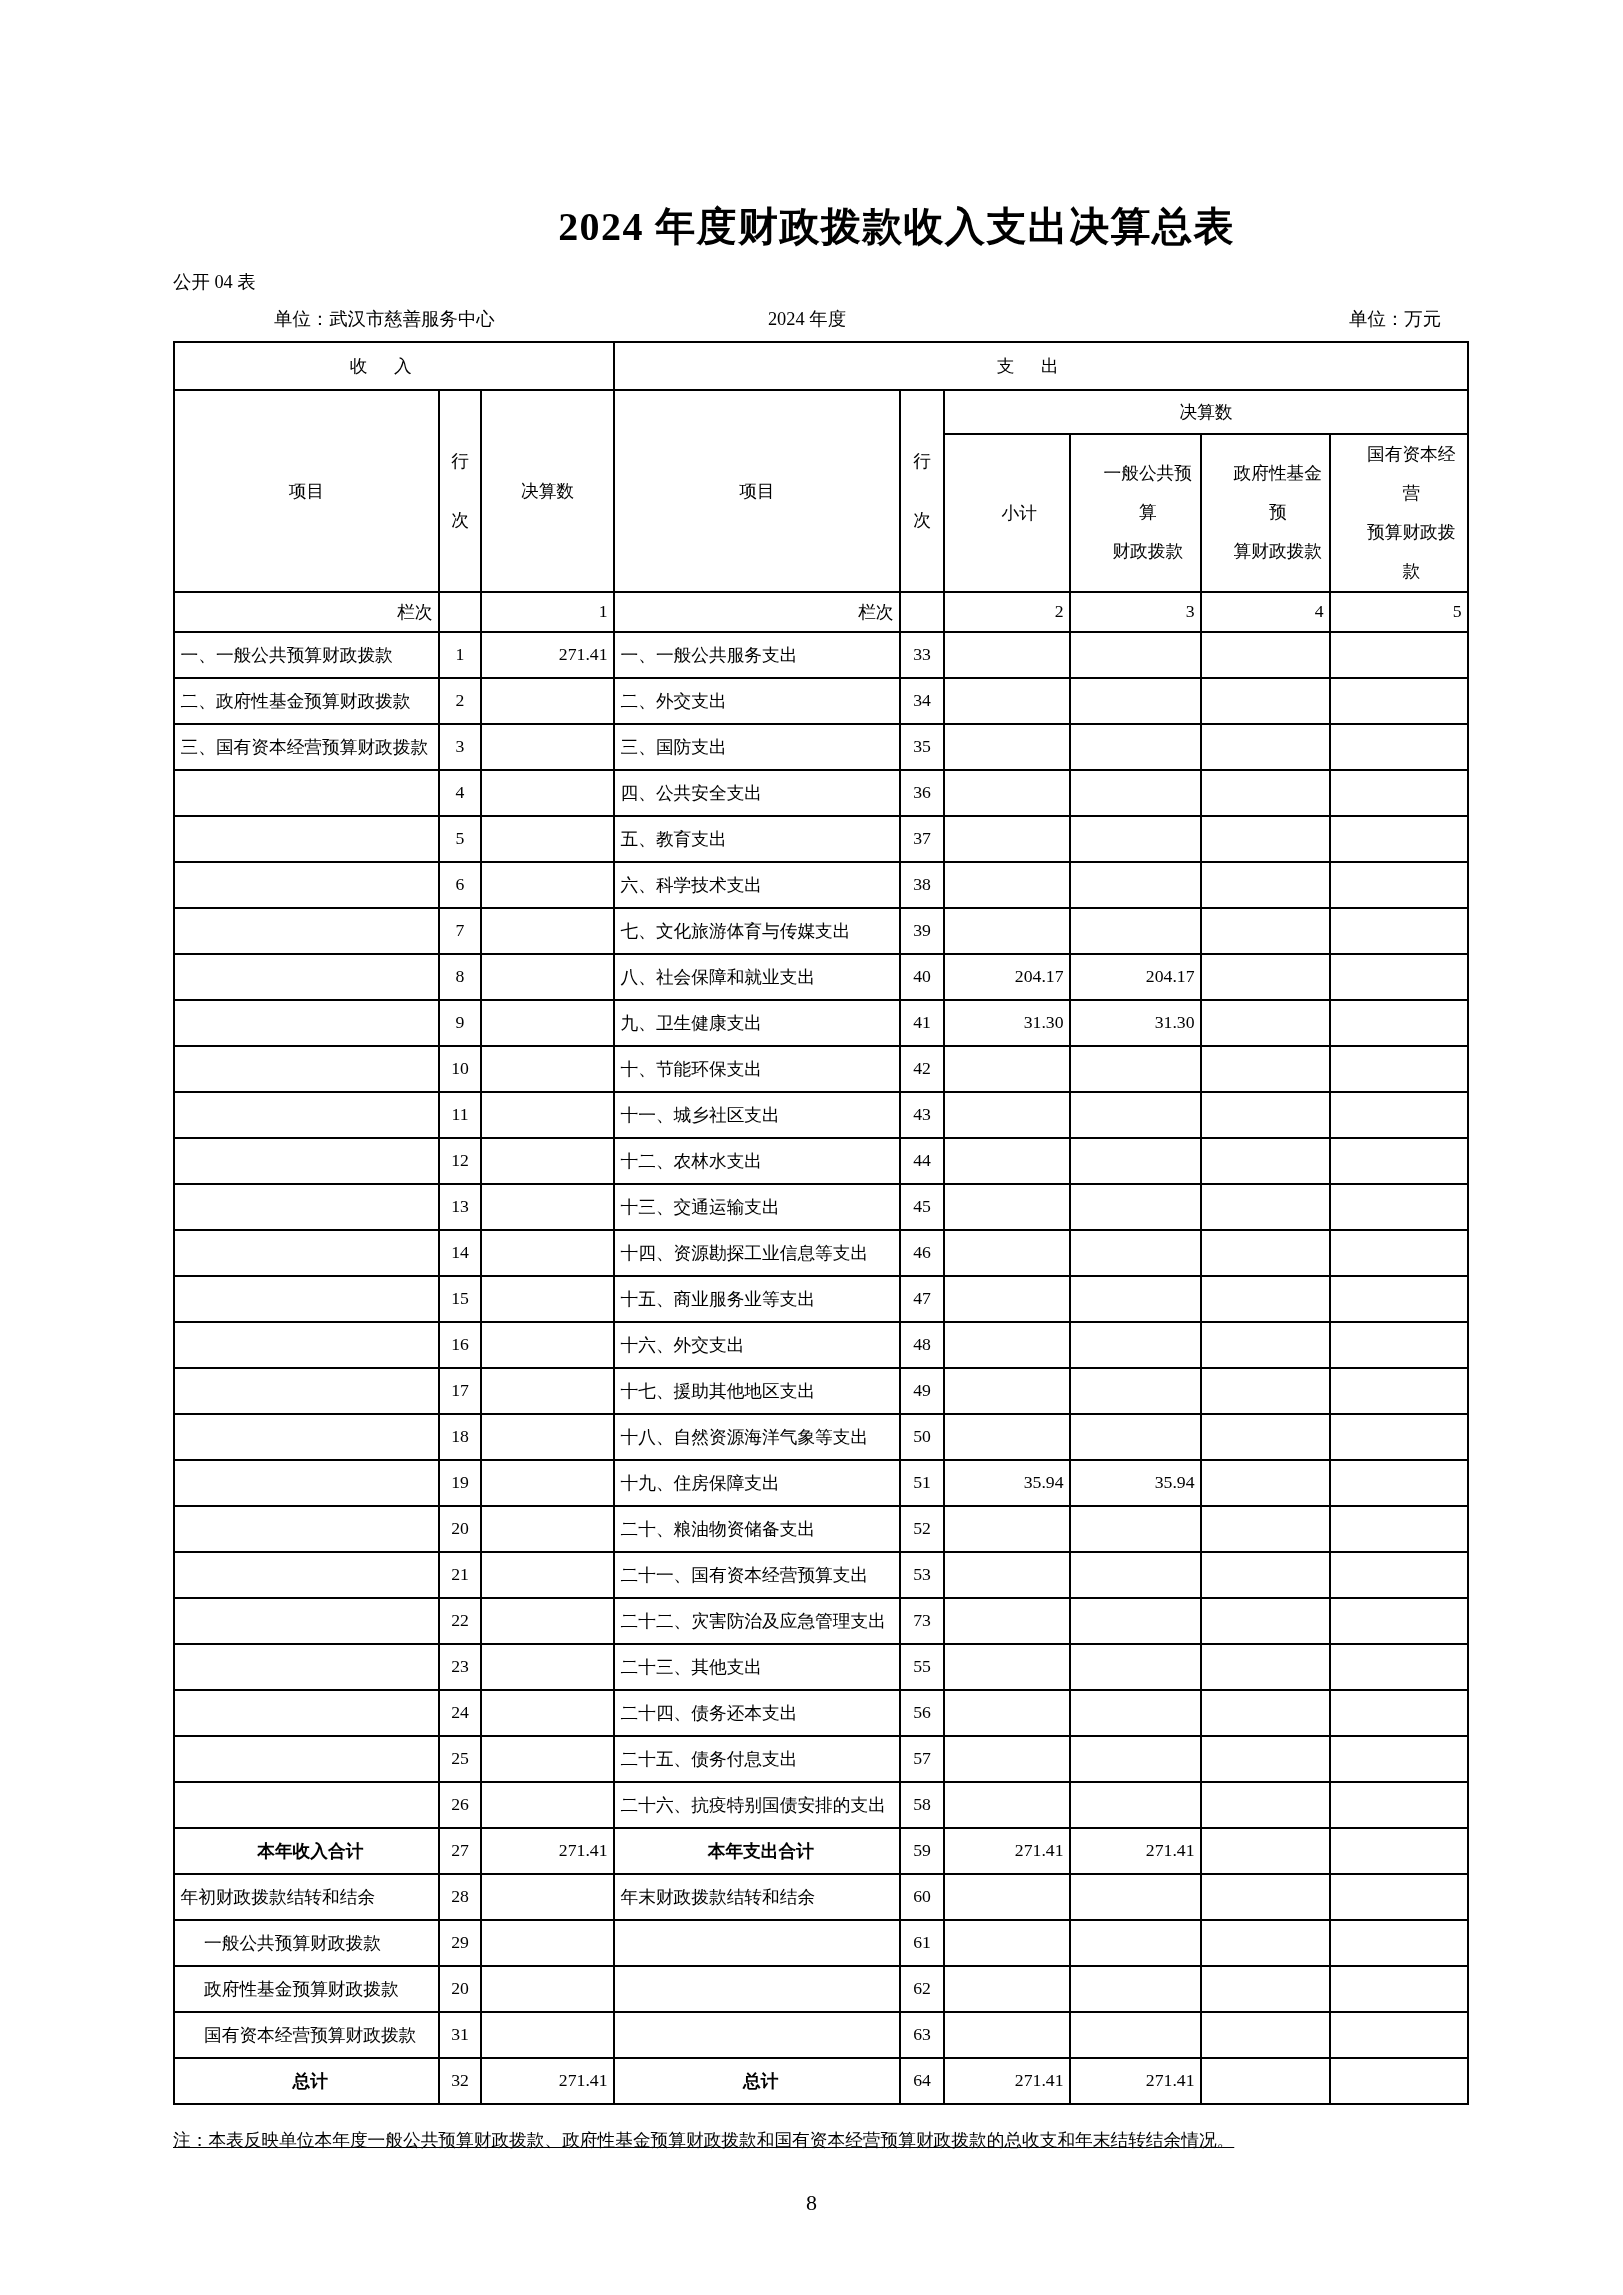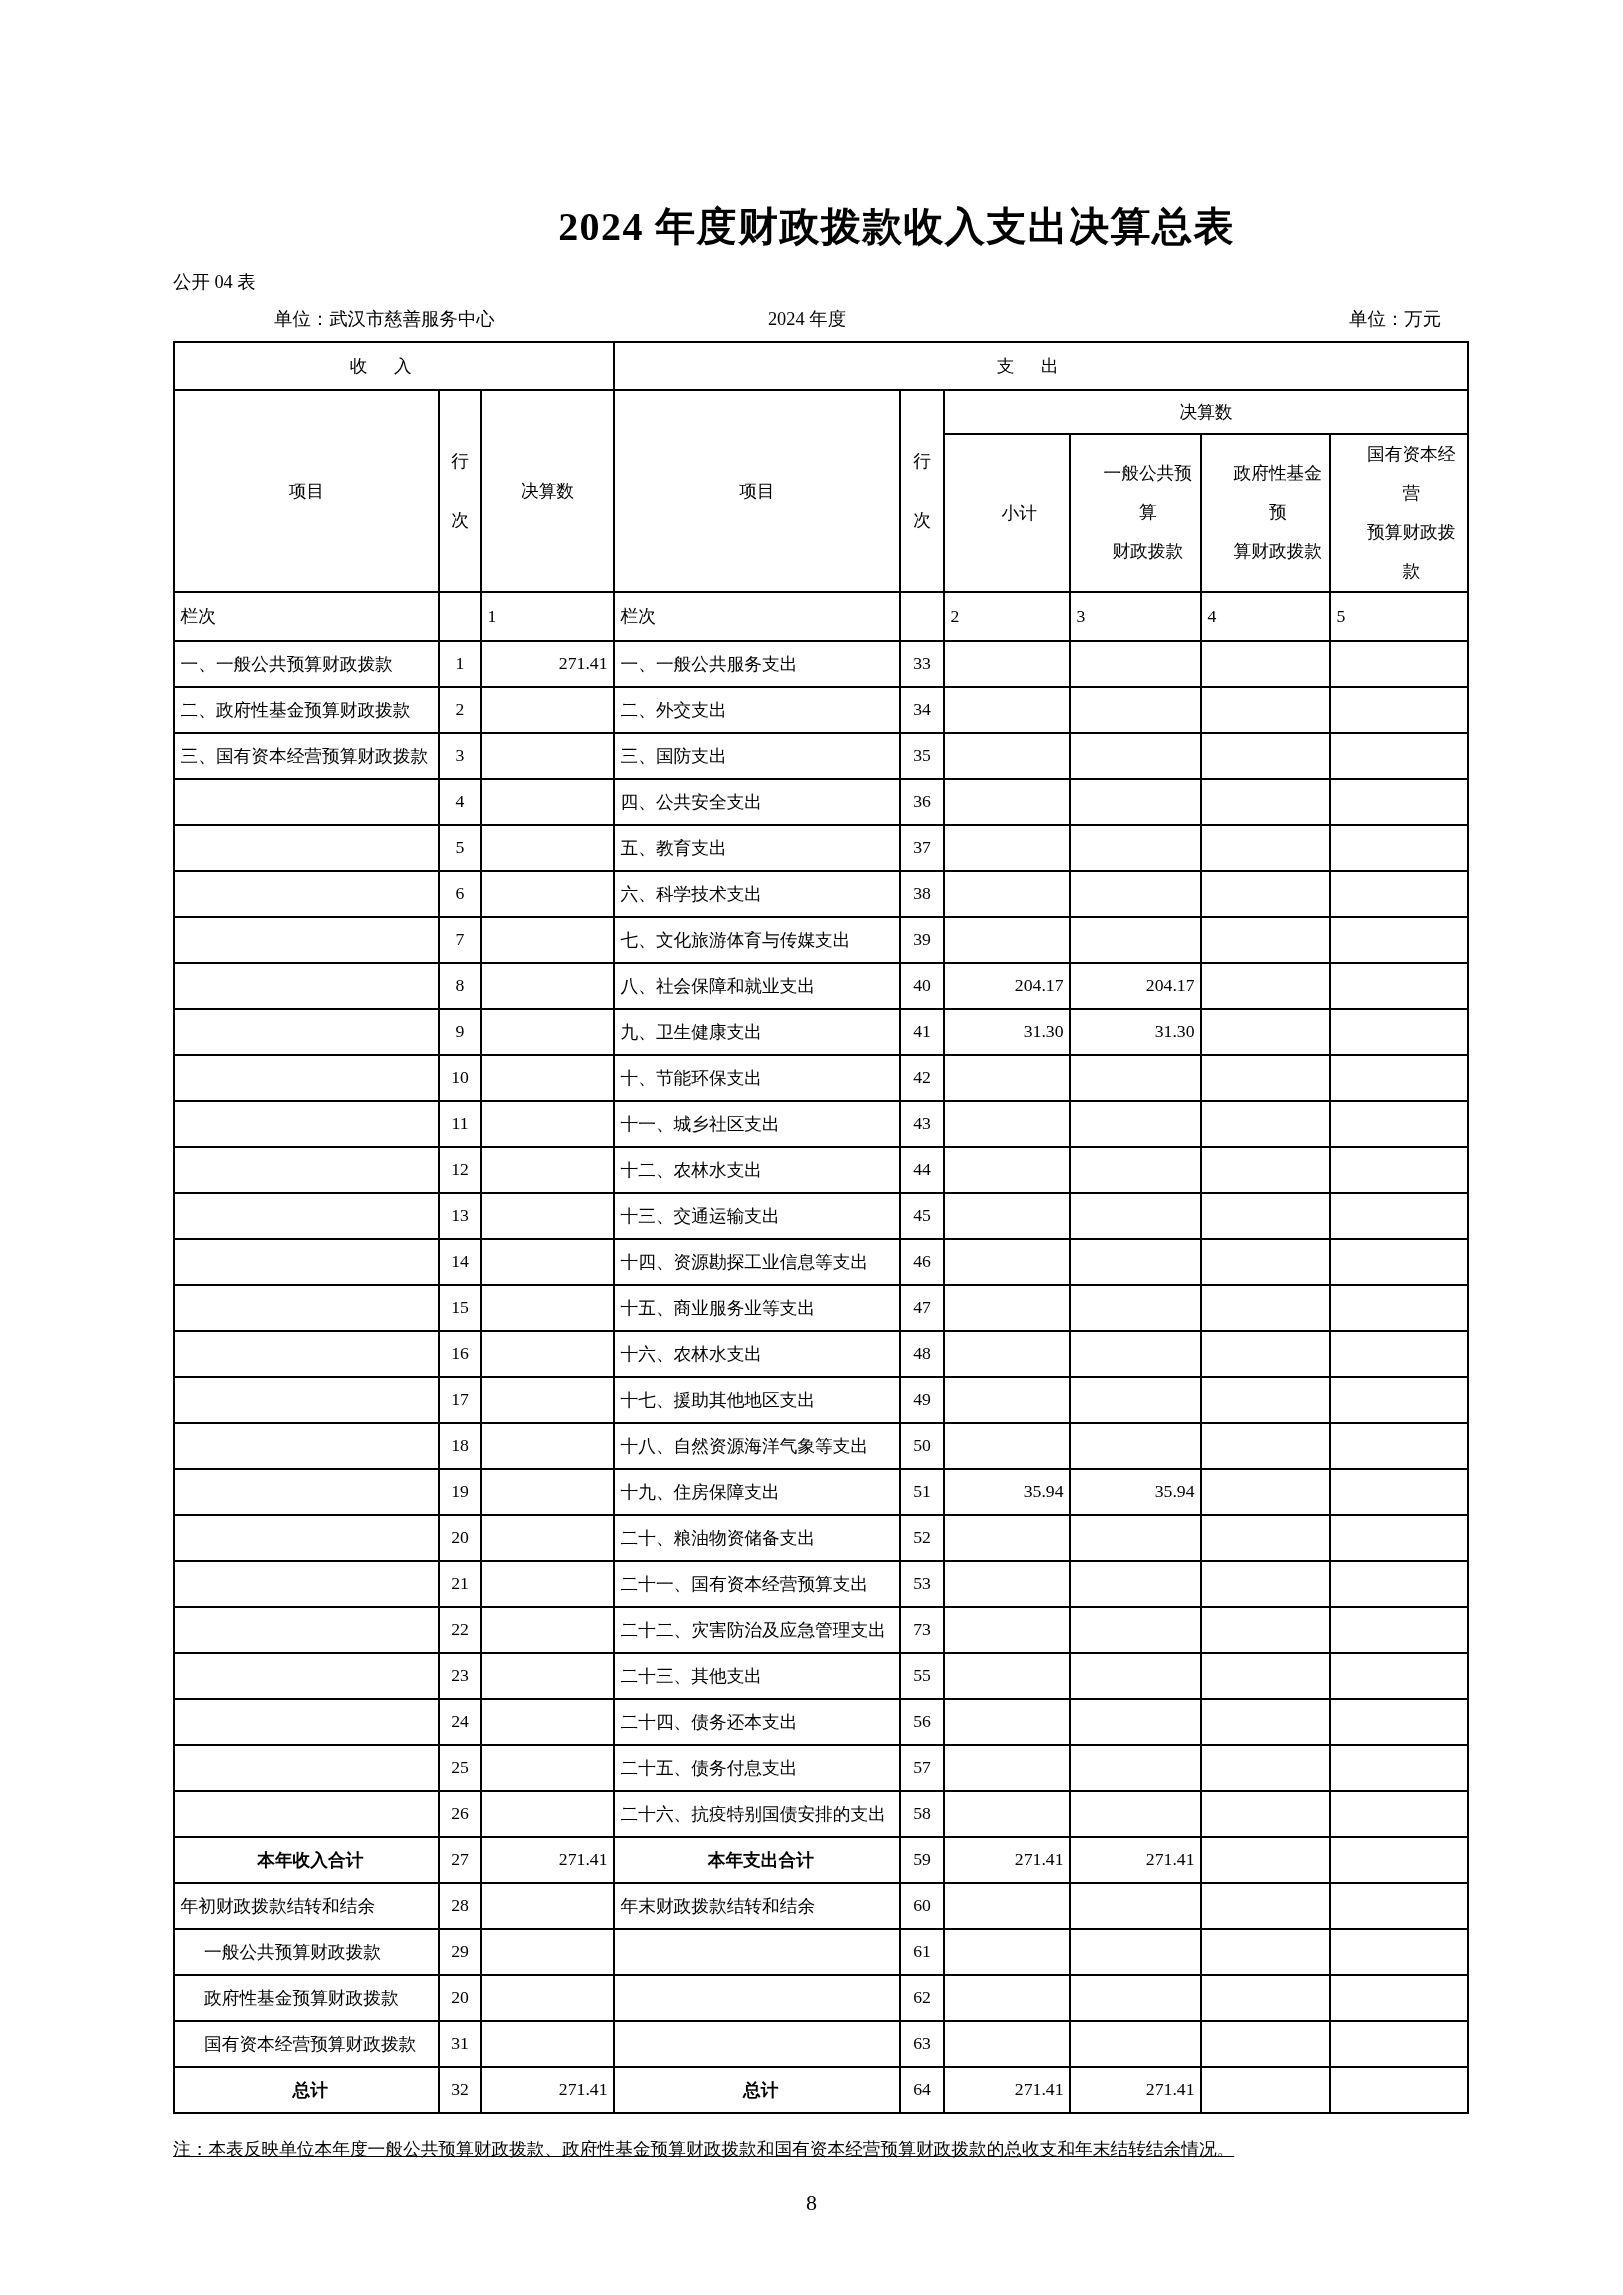--- a/index.html
+++ b/index.html
@@ -52,21 +52,21 @@
     border: 2px solid #000;
     vertical-align: middle;
     padding: 0 5.5px;
     overflow: hidden;
   }
   table.budget { border: 2.7px solid #000; }
 
   tr.h1 td { height: 48px; text-align: center; }
   tr.h2 td { height: 44px; text-align: center; }
   tr.h3 td { height: 89px; text-align: center; padding-left: 30px; }
-  tr.h4 td { height: 49px; text-align: left; }
+  tr.h4 td { height: 40px; text-align: right; }
   tbody.rows td { height: 46px; }
 
   .spread { letter-spacing: 1.5em; padding-left: 1.5em; text-align: center; }
   .vert   { white-space: pre-line; line-height: 3.3; text-align: center; }
   .two-line { white-space: pre-line; line-height: 2.2; text-align: center; }
 
   td.c-item { text-align: left; padding-left: 8.2px; }
   td.c-item.indent { padding-left: 29px; }
   td.c-line { text-align: center; padding: 0 1.4px; }
   td.c-num  { text-align: right; padding-right: 12.3px; }
@@ -313,21 +313,21 @@
     <td class="c-line">47</td>
     <td class="c-num"></td>
     <td class="c-num"></td>
     <td class="c-num"></td>
     <td class="c-num"></td>
   </tr>
         <tr>
     <td class="c-item"></td>
     <td class="c-line">16</td>
     <td class="c-num"></td>
-    <td class="c-item">十六、农林水支出</td>
+    <td class="c-item">十六、外交支出</td>
     <td class="c-line">48</td>
     <td class="c-num"></td>
     <td class="c-num"></td>
     <td class="c-num"></td>
     <td class="c-num"></td>
   </tr>
         <tr>
     <td class="c-item"></td>
     <td class="c-line">17</td>
     <td class="c-num"></td>

